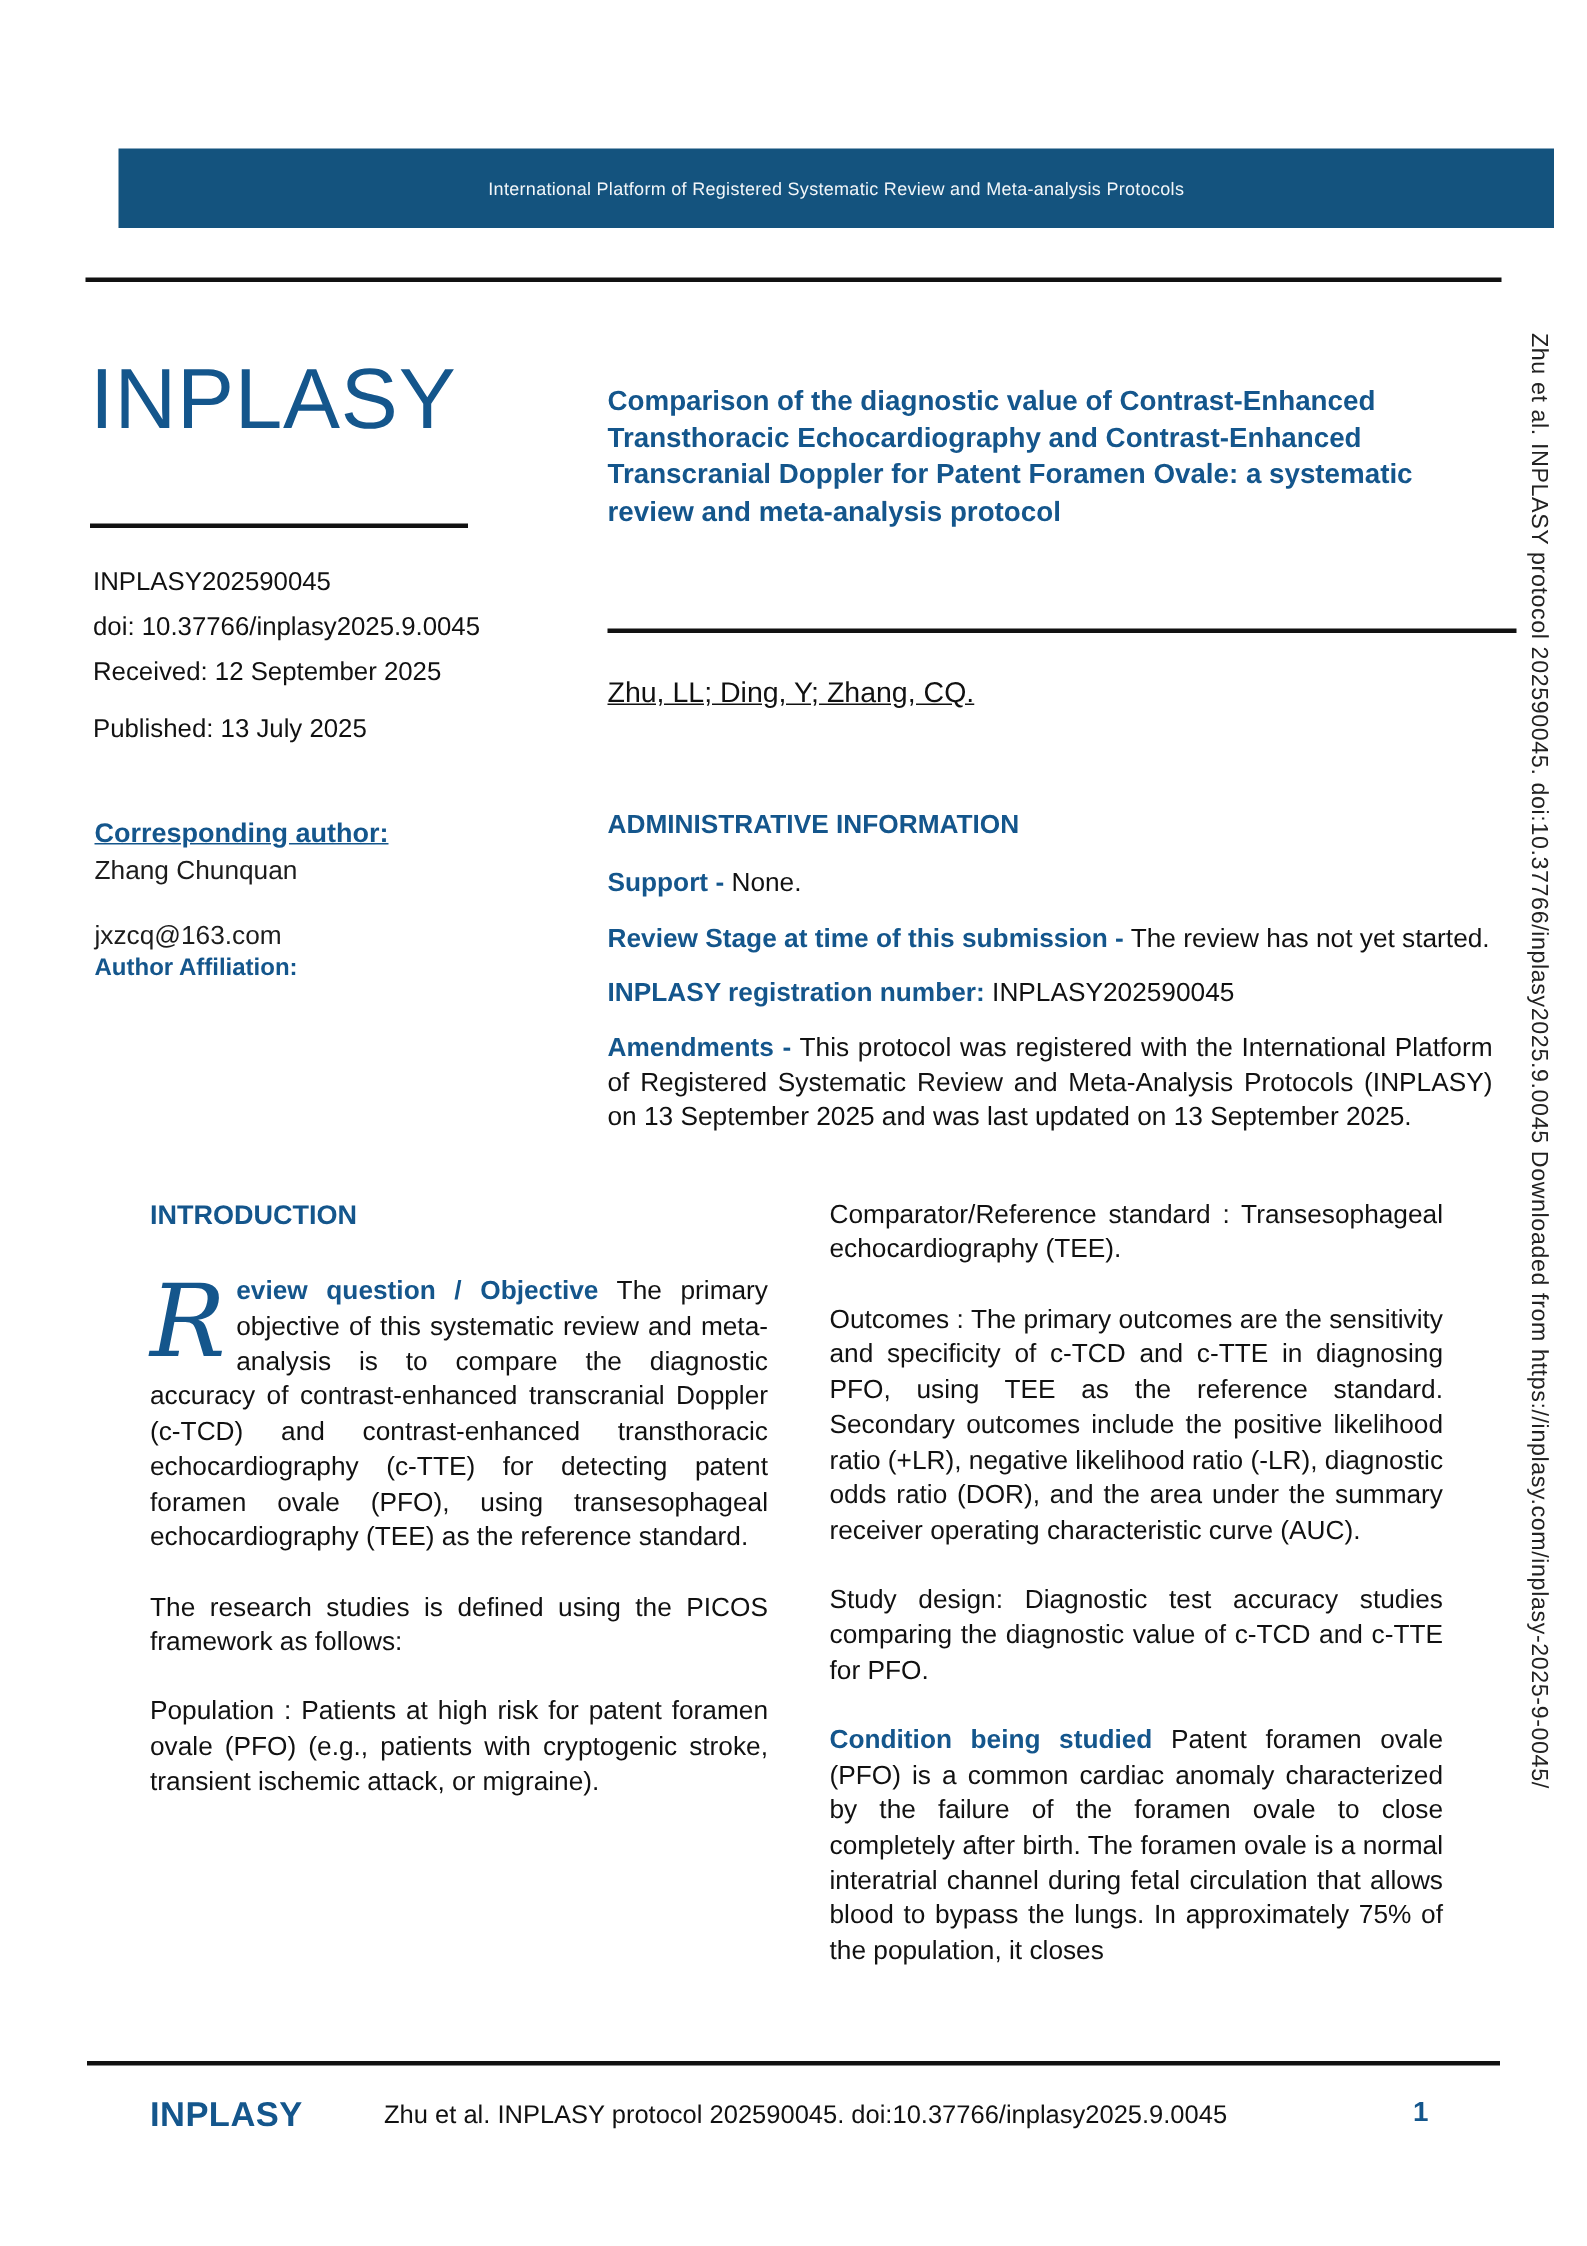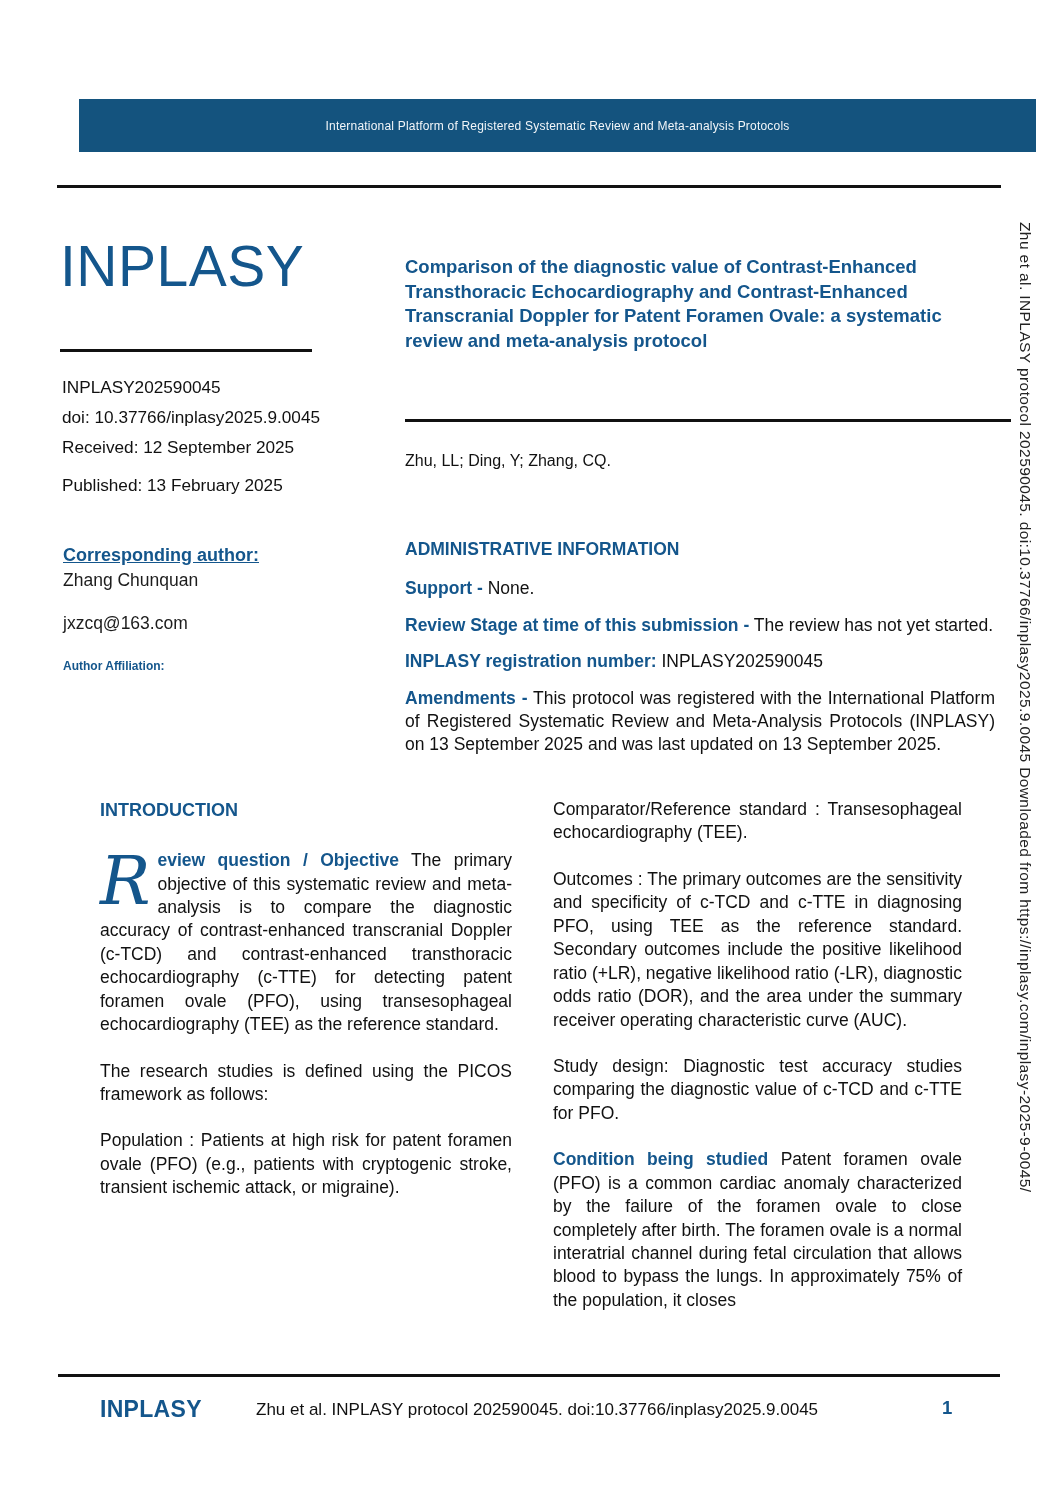--- a/index.html
+++ b/index.html
@@ -46,30 +46,30 @@
   }
   .meta .pub { margin-top: 8px; }
 
   .corr {
     position: absolute; left: 63px; top: 543px; width: 300px;
     font-size: 17.5px; line-height: 1.38;
   }
   .blue-bold { color: var(--blue); font-weight: bold; }
   .corr .head { font-size: 18px; text-decoration: underline; }
   .corr .email { margin-top: 19px; }
-  .corr .affil-head { margin-top: 23px; font-size: 12px; }
+  .corr .affil-head { font-size: 16px; }
 
   .title-block {
     position: absolute; left: 405px; top: 255px; width: 592px;
     color: var(--blue); font-weight: bold;
     font-size: 18.5px; line-height: 1.33;
   }
   .authors {
     position: absolute; left: 405px; top: 452px;
-    font-size: 16px; color: #111;
+    font-size: 19px; color: #111; text-decoration: underline;
   }
 
   .admin {
     position: absolute; left: 405px; top: 538px; width: 590px;
     font-size: 17.5px; line-height: 1.3; color: #111;
   }
   .admin .head { font-size: 17.5px; margin-bottom: 16px; }
   .admin p { margin-bottom: 14px; text-align: justify; }
 
   .col {
@@ -122,21 +122,21 @@
 
   <div class="rule top"></div>
 
   <div class="logo">INPLASY</div>
   <div class="rule logo-u"></div>
 
   <div class="meta">
     <div>INPLASY202590045</div>
     <div>doi: 10.37766/inplasy2025.9.0045</div>
     <div>Received: 12 September 2025</div>
-    <div class="pub">Published: 13 February 2025</div>
+    <div class="pub">Published: 13 July 2025</div>
   </div>
 
   <div class="corr">
     <div class="blue-bold head">Corresponding author:</div>
     <div>Zhang Chunquan</div>
     <div class="email">jxzcq@163.com</div>
     <div class="blue-bold affil-head">Author Affiliation:</div>
   </div>
 
   <div class="title-block">Comparison of the diagnostic value of Contrast-Enhanced Transthoracic Echocardiography and Contrast-Enhanced Transcranial Doppler for Patent Foramen Ovale: a systematic review and meta-analysis protocol</div>

